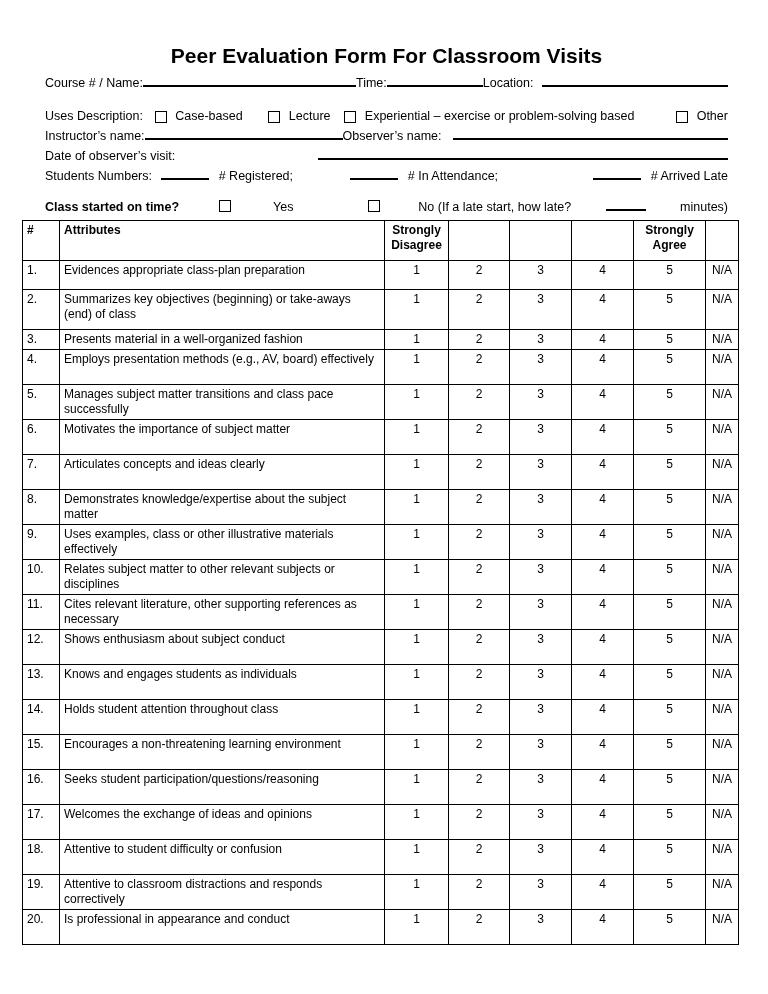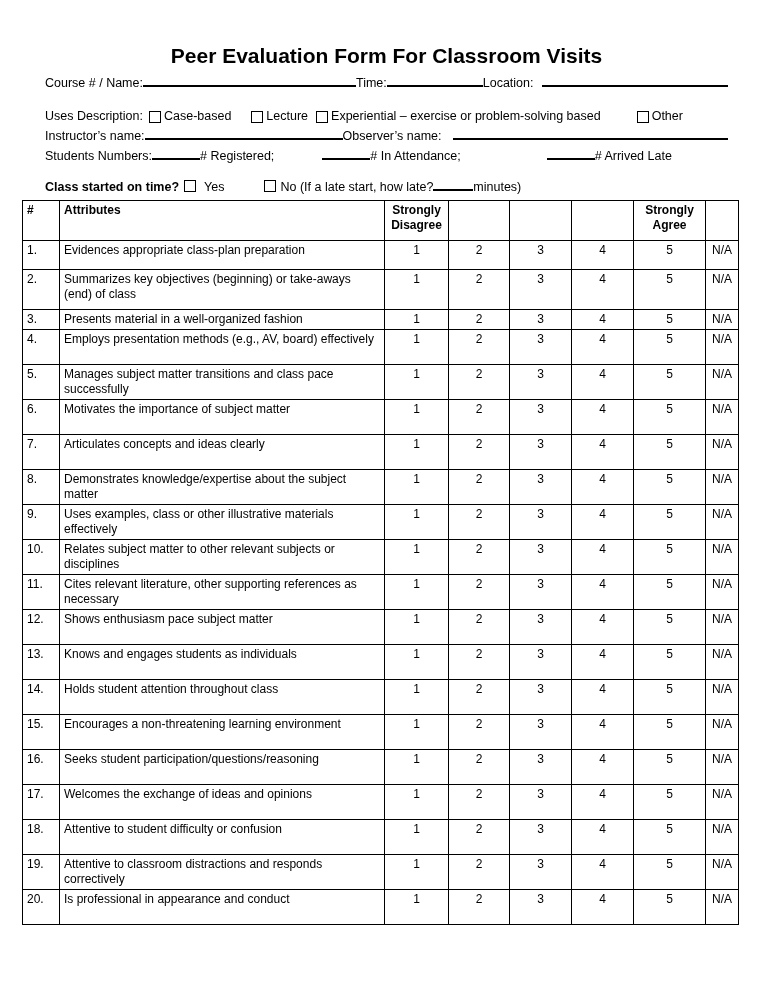--- a/index.html
+++ b/index.html
@@ -13,21 +13,21 @@
   .page { padding-top: 44px; }
 
   
   .hdr { padding: 0 40px 0 45px; }
   .title {
     text-align: center; font-weight: bold; font-size: 21px;
     line-height: 1.15; margin: 0 0 4px 0;
   }
   .fline {
     display: flex; align-items: baseline; white-space: nowrap;
-    line-height: 17px; min-height: 17px;
+    line-height: 17px; min-height: 17px; justify-content: space-between;
   }
   .ul {
     display: inline-block; height: 13px;
     border-bottom: 2px solid #000;
   }
   .lbl { flex: none; }
   .bold { font-weight: bold; }
   .cb {
     display: inline-block; width: 10px; height: 10px;
     border: 1.5px solid #000; background: #fff;
@@ -98,20 +98,24 @@
       <span class="lbl">Other</span>
     </div>
 
     <div class="fline" style="margin-top:-16px">
       <span class="lbl">Instructor’s name:</span>
       <span class="ul ul-instructor"></span>
       <span class="lbl">Observer’s name:</span>
       <span class="ul ul-observer"></span>
     </div>
 
+    <div class="fline">
+      <span class="lbl">Date of observer’s visit:</span>
+      <span class="ul ul-date"></span>
+    </div>
 
     <div class="fline mb11">
       <span class="lbl">Students Numbers:</span>
       <span class="ul ul-count"></span>
       <span class="lbl"># Registered;</span>
       <span class="ul ul-count" style="margin-left:48px"></span>
       <span class="lbl"># In Attendance;</span>
       <span class="ul ul-count" style="margin-left:86px"></span>
       <span class="lbl"># Arrived Late</span>
     </div>
@@ -256,21 +260,21 @@
           <td class="attr">Cites relevant literature, other supporting references as necessary</td>
           <td class="rate">1</td>
           <td class="rate">2</td>
           <td class="rate">3</td>
           <td class="rate">4</td>
           <td class="rate">5</td>
           <td class="rate">N/A</td>
         </tr>
         <tr style="height: 35px;">
           <td class="num">12.</td>
-          <td class="attr">Shows enthusiasm pace subject matter</td>
+          <td class="attr">Shows enthusiasm about subject conduct</td>
           <td class="rate">1</td>
           <td class="rate">2</td>
           <td class="rate">3</td>
           <td class="rate">4</td>
           <td class="rate">5</td>
           <td class="rate">N/A</td>
         </tr>
         <tr style="height: 35px;">
           <td class="num">13.</td>
           <td class="attr">Knows and engages students as individuals</td>

